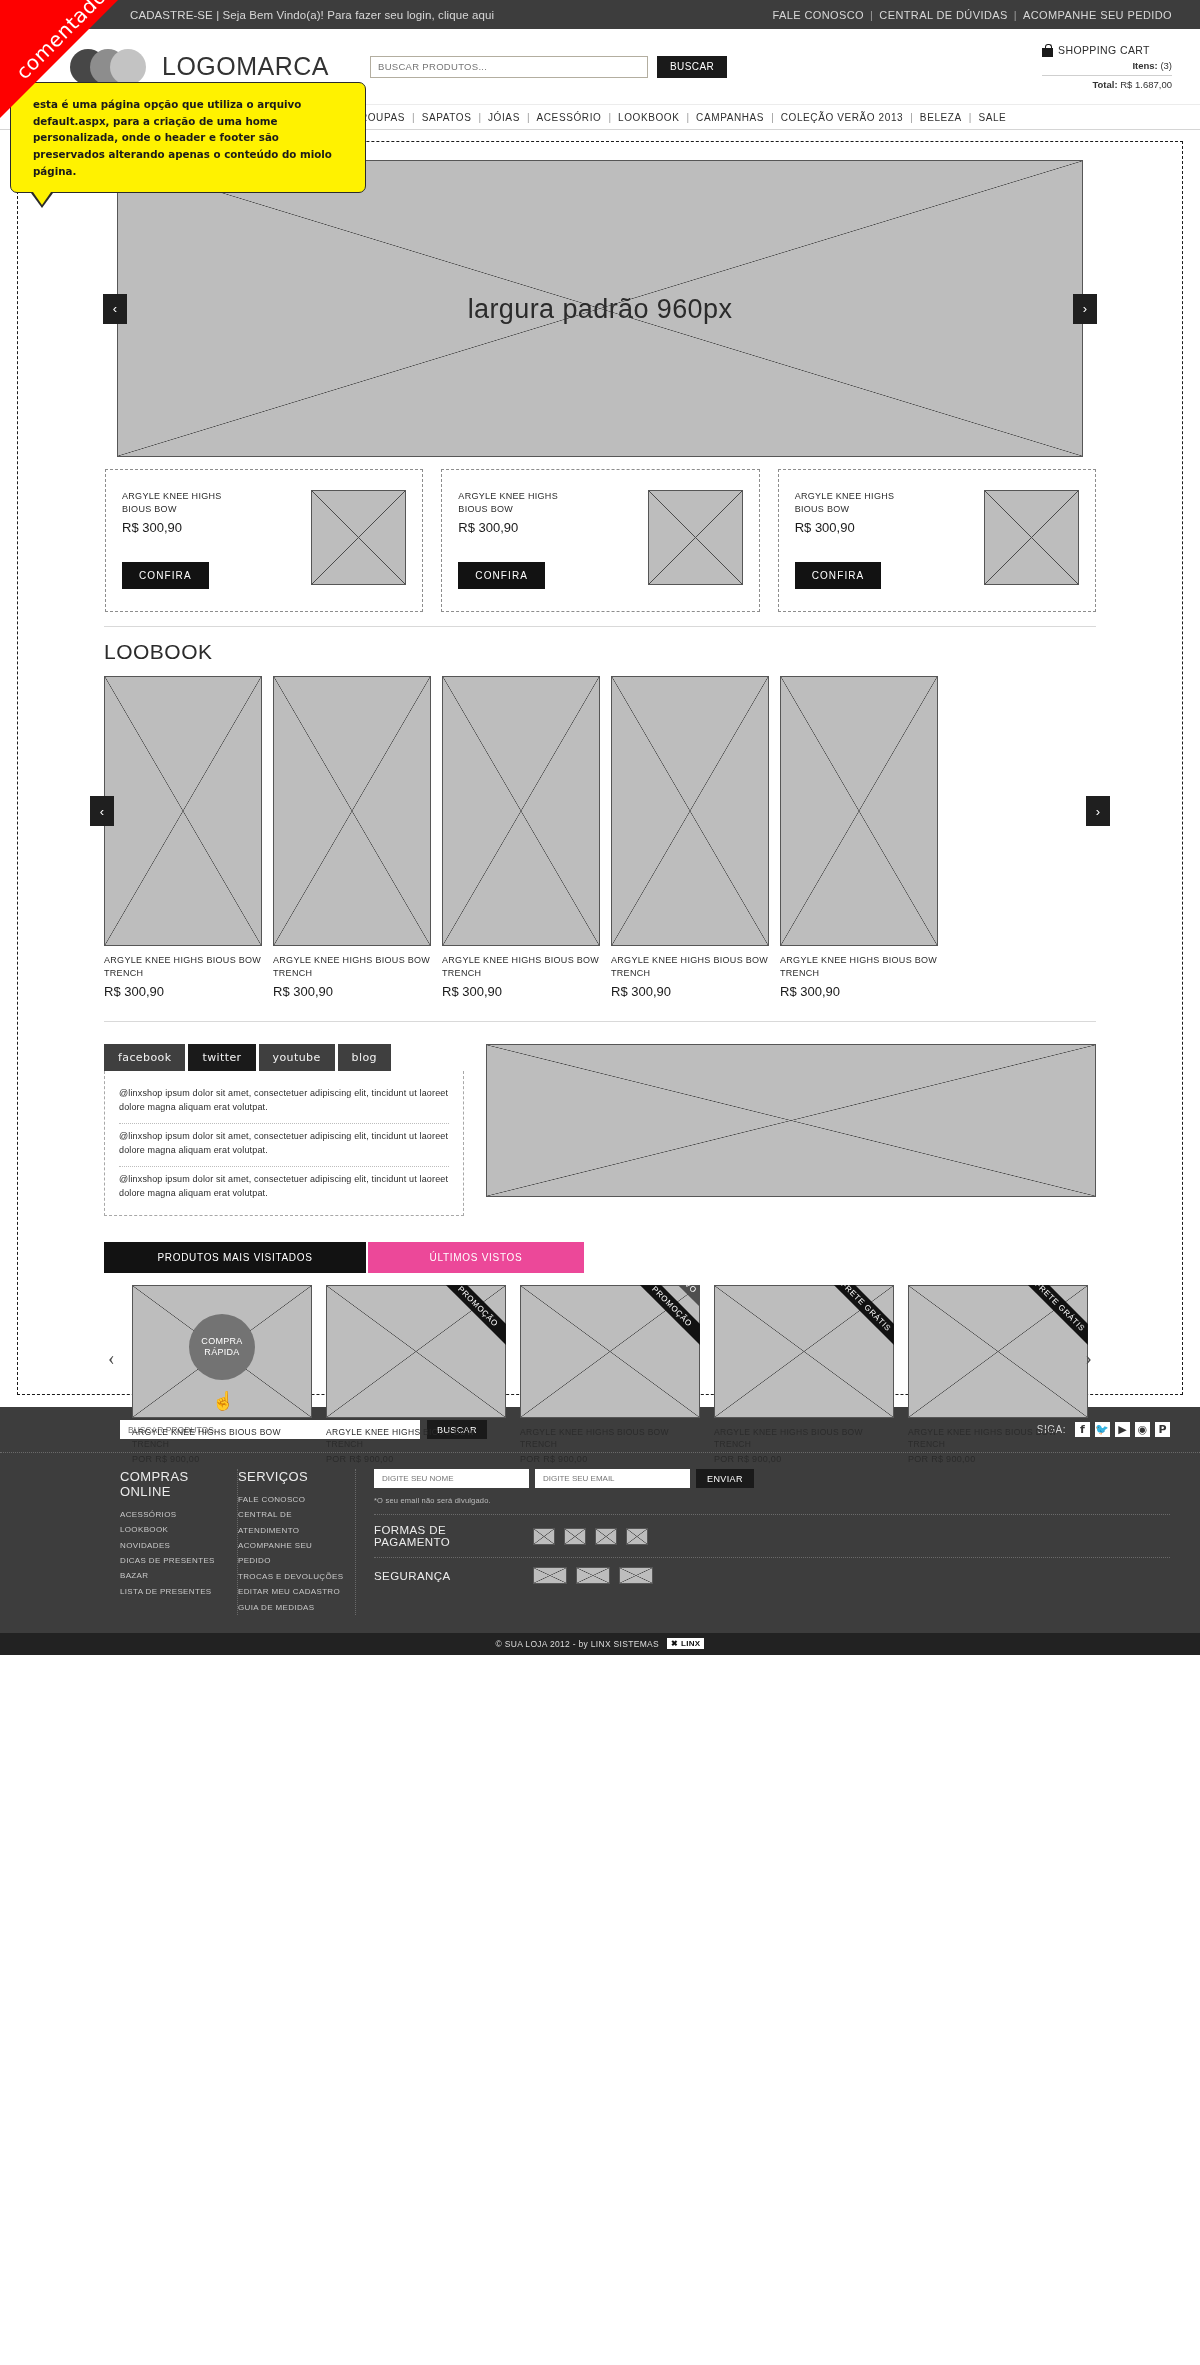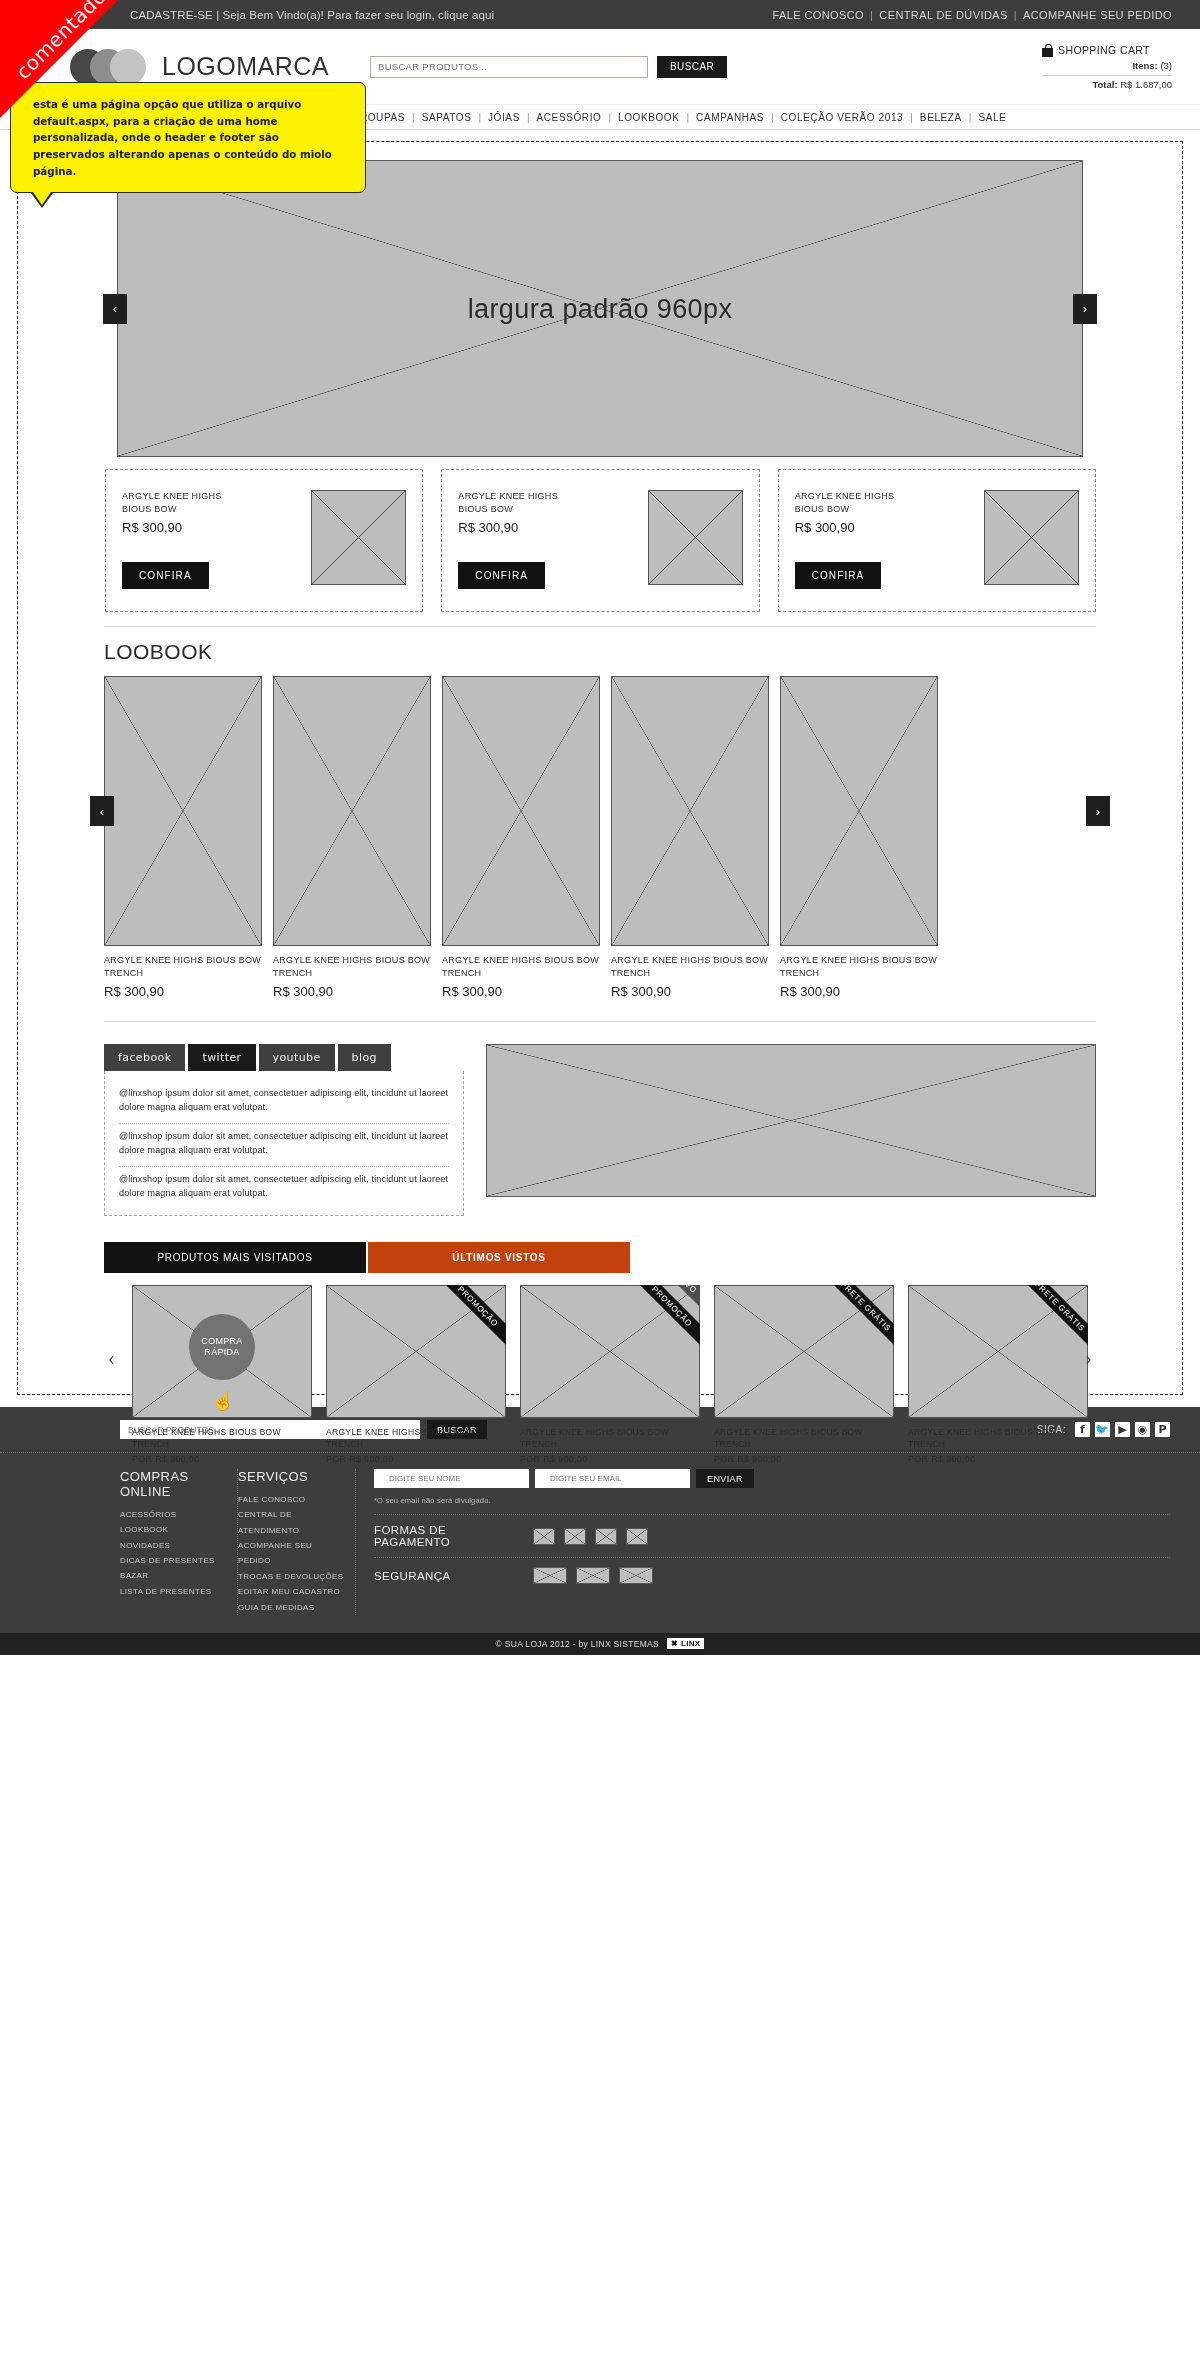--- a/index.html
+++ b/index.html
@@ -229,21 +229,21 @@
   .social-right { flex: 1; }
   .social-img { width: 100%; height: 153px; }
 
   
   .ptabs { width: 992px; margin: 26px auto 0; display: flex; gap: 2px; }
   .ptab {
     font-size: 10px; color: #fff; padding: 10px 0;
     text-align: center; letter-spacing: .7px; cursor: pointer;
   }
   .ptab.active { background: #121212; width: 262px; }
-  .ptab.inactive { background: #c2410c; width: 262px; font-weight: bold; }
+  .ptab.inactive { background: #ec4899; width: 216px; }
 
   .pcarousel {
     width: 992px; margin: 12px auto 0; position: relative;
     display: flex; gap: 14px; padding: 0 28px;
   }
   .pcard { width: 180px; position: relative; }
   .pcard-img { width: 180px; height: 133px; overflow: hidden; position: relative; }
   .pc-arrow {
     position: absolute; top: 62px; font-size: 20px; color: #4a4a4a;
     cursor: pointer; font-family: "Liberation Serif", serif;
@@ -309,21 +309,21 @@
     font-size: 13px; font-weight: 400; color: #ececec;
     letter-spacing: .4px; margin-bottom: 8px;
   }
   .f-col a {
     display: block; font-size: 8px; color: #c9c9c9;
     text-decoration: none; line-height: 1.92; letter-spacing: .35px;
   }
   .f-news { flex: 1; padding-left: 18px; }
   .news-row { display: flex; gap: 6px; }
   .news-in {
-    height: 19px; border: none; font-size: 8px; padding: 0 15px;
+    height: 19px; border: none; font-size: 8px; padding: 0 8px;
     color: #555; font-family: "Liberation Sans", sans-serif;
   }
   .news-name { width: 155px; }
   .news-mail { width: 155px; }
   .news-btn {
     height: 19px; background: #1a1a1a; color: #fff; border: none;
     font-size: 9px; padding: 0 11px; cursor: pointer; letter-spacing: .4px;
     font-family: "Liberation Sans", sans-serif;
   }
   .news-note { font-size: 7.5px; color: #bdbdbd; margin-top: 8px; letter-spacing: .2px; }

